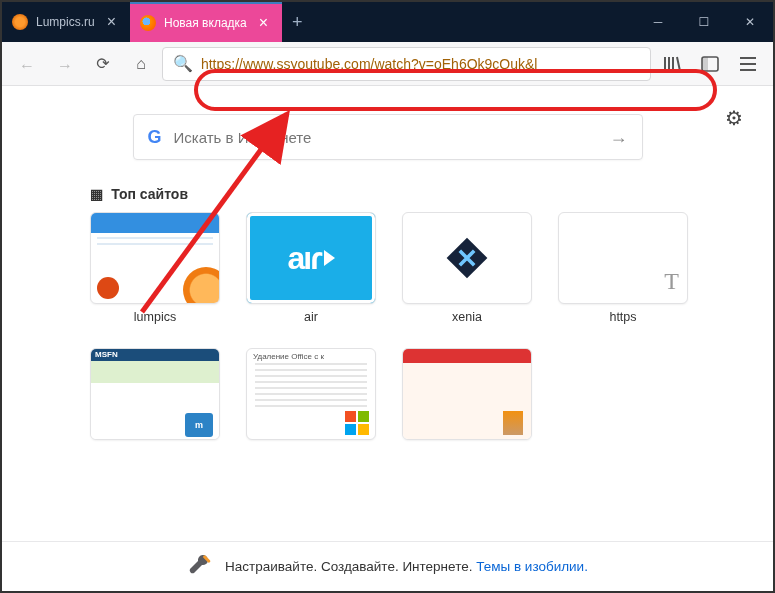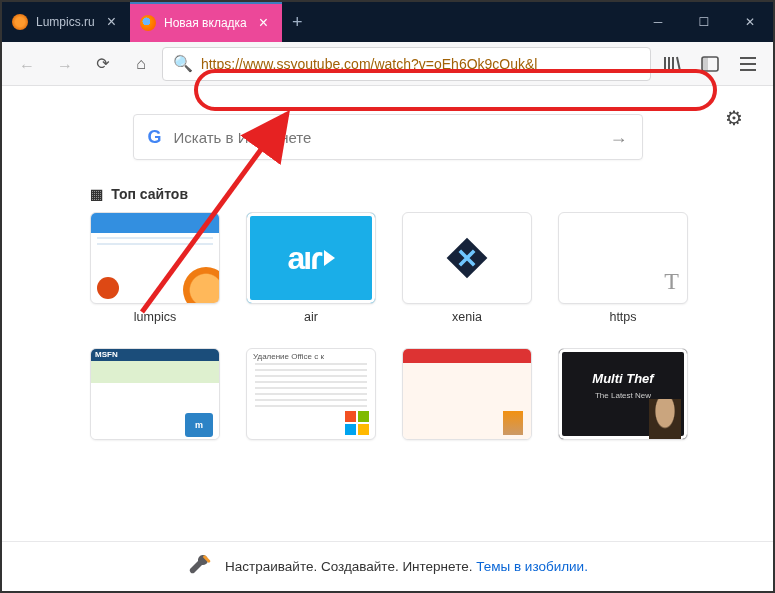--- a/index.html
+++ b/index.html
@@ -201,27 +201,20 @@
           </div>
         </div>
     </div>
     <div class="tile">
       <div class="thumb java generic">
           <div class="jh"></div>
           <div class="jb"></div>
           <div class="cup"></div>
         </div>
     </div>
-    <div class="tile">
-      <div class="thumb multi generic">
-          <div class="mt">Multi Thef</div>
-          <div style="position:absolute;top:42px;width:100%;text-align:center;font-size:8px;color:#ccc">The Latest New</div>
-          <div class="face"></div>
-        </div>
-    </div>
   </div>
 </div>
 
 <div class="footer">
   <span class="wrench-ico">
     <svg width="26" height="26" viewBox="0 0 26 26">
         <path d="M7 19 L15 11 A5 5 0 1 0 11 7 L3 15 A3 3 0 0 0 7 19" fill="#5b5b5f"></path>
         <rect x="15" y="3" width="9" height="3" rx="1.4" fill="#f39a2e" transform="rotate(45 19 5)"></rect>
       </svg>
   </span>

